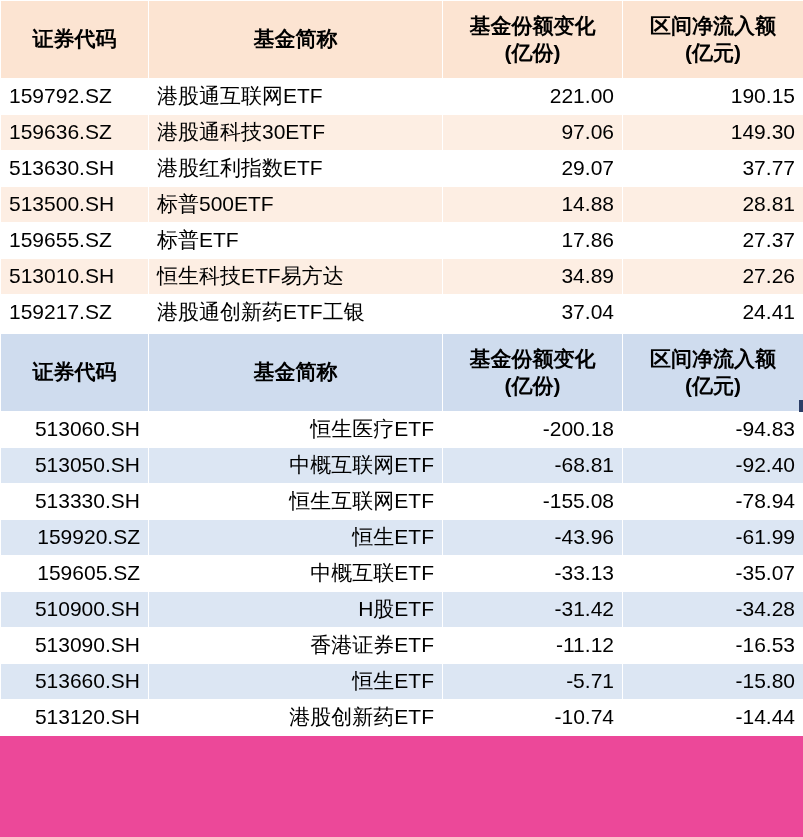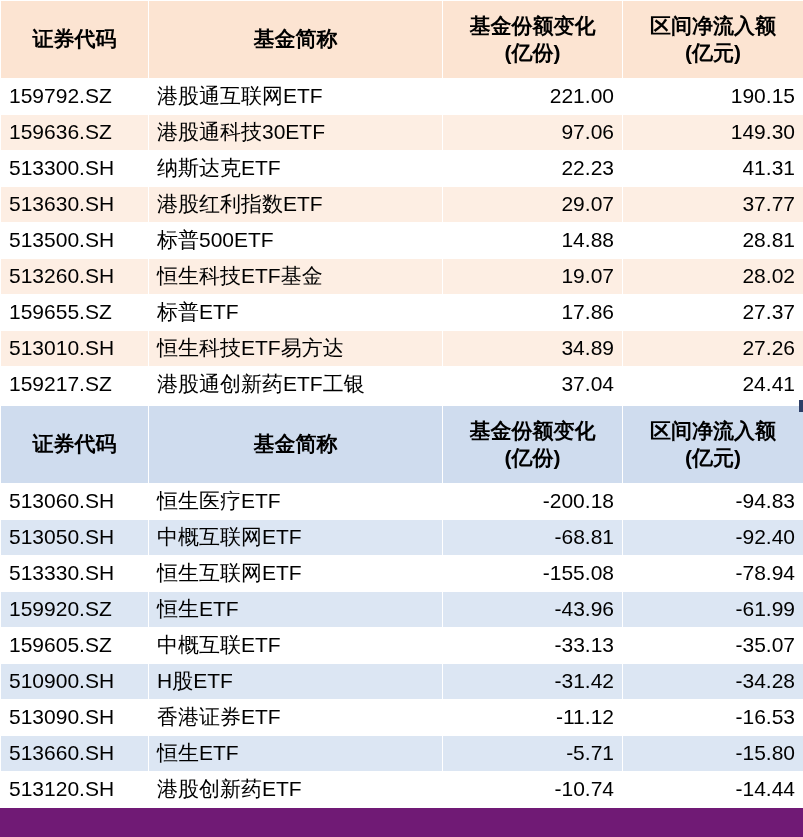--- a/index.html
+++ b/index.html
@@ -7,21 +7,21 @@
     margin: 0;
     padding: 0;
     background: #ffffff;
     font-family: "Liberation Sans", sans-serif;
   }
   #page {
     width: 803px;
     height: 837px;
     position: relative;
     overflow: hidden;
-    background: #701a75;
+    background: #ec4899;
   }
   table.fundtable {
     width: 803px;
     border-collapse: collapse;
     table-layout: fixed;
   }
   table.fundtable td, table.fundtable th {
     border: 1px solid #ffffff;
     padding: 0 8px;
     font-size: 21px;
@@ -58,21 +58,21 @@
   tbody td {
     height: 36px;
     vertical-align: middle;
     color: #000000;
   }
   td.code { text-align: left; padding-left: 10px; }
   td.name { text-align: left; padding-left: 10px; }
   td.num  { text-align: right; padding-right: 10px; }
 
   .warm tbody tr td { border-color: #ffffff; }
-  .cool tbody tr td { border-color: #ffffff; }
+  .cool tbody tr td { border-color: #ffffff; text-align: right; }
 
   .spacer-line {
     height: 2px;
     background: #ffffff;
   }
   .edge-mark {
     position: absolute;
     right: 0;
     width: 4px;
     background: #2c3e66;
@@ -111,42 +111,30 @@
           <td class="num">221.00</td>
           <td class="num">190.15</td>
         </tr>
       <tr>
           <td class="code">159636.SZ</td>
           <td class="name">港股通科技30ETF</td>
           <td class="num">97.06</td>
           <td class="num">149.30</td>
         </tr>
       <tr>
-          <td class="code">513300.SH</td>
-          <td class="name">纳斯达克ETF</td>
-          <td class="num">22.23</td>
-          <td class="num">41.31</td>
-        </tr>
-      <tr>
           <td class="code">513630.SH</td>
           <td class="name">港股红利指数ETF</td>
           <td class="num">29.07</td>
           <td class="num">37.77</td>
         </tr>
       <tr>
           <td class="code">513500.SH</td>
           <td class="name">标普500ETF</td>
           <td class="num">14.88</td>
           <td class="num">28.81</td>
-        </tr>
-      <tr>
-          <td class="code">513260.SH</td>
-          <td class="name">恒生科技ETF基金</td>
-          <td class="num">19.07</td>
-          <td class="num">28.02</td>
         </tr>
       <tr>
           <td class="code">159655.SZ</td>
           <td class="name">标普ETF</td>
           <td class="num">17.86</td>
           <td class="num">27.37</td>
         </tr>
       <tr>
           <td class="code">513010.SH</td>
           <td class="name">恒生科技ETF易方达</td>

